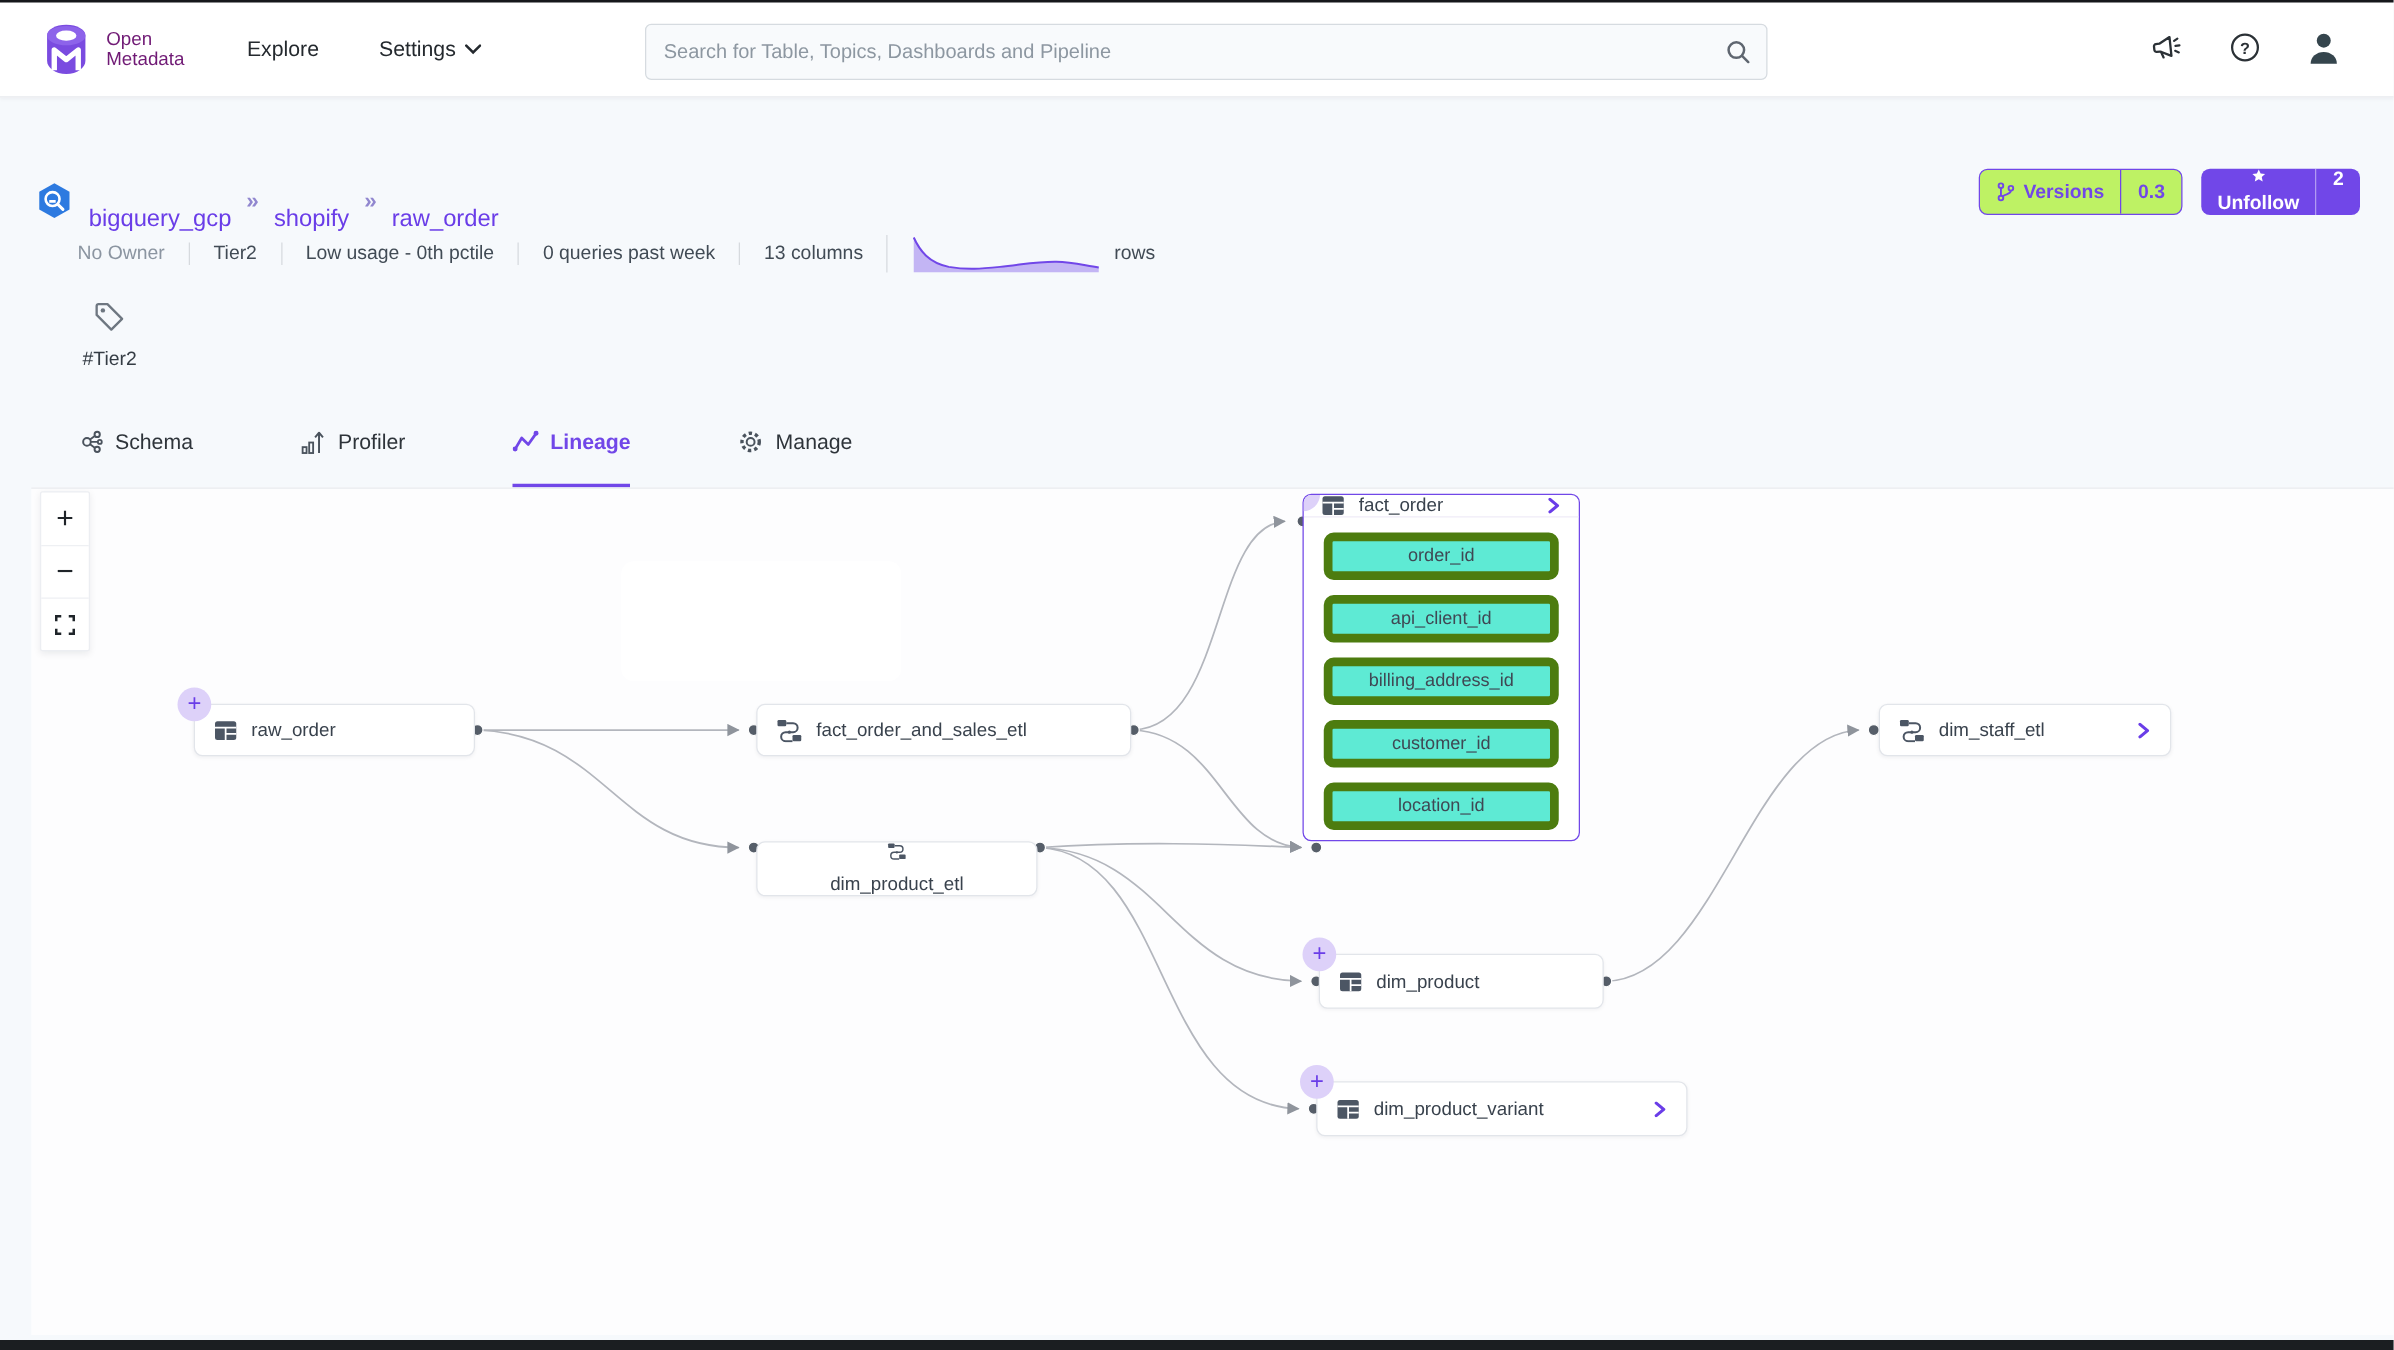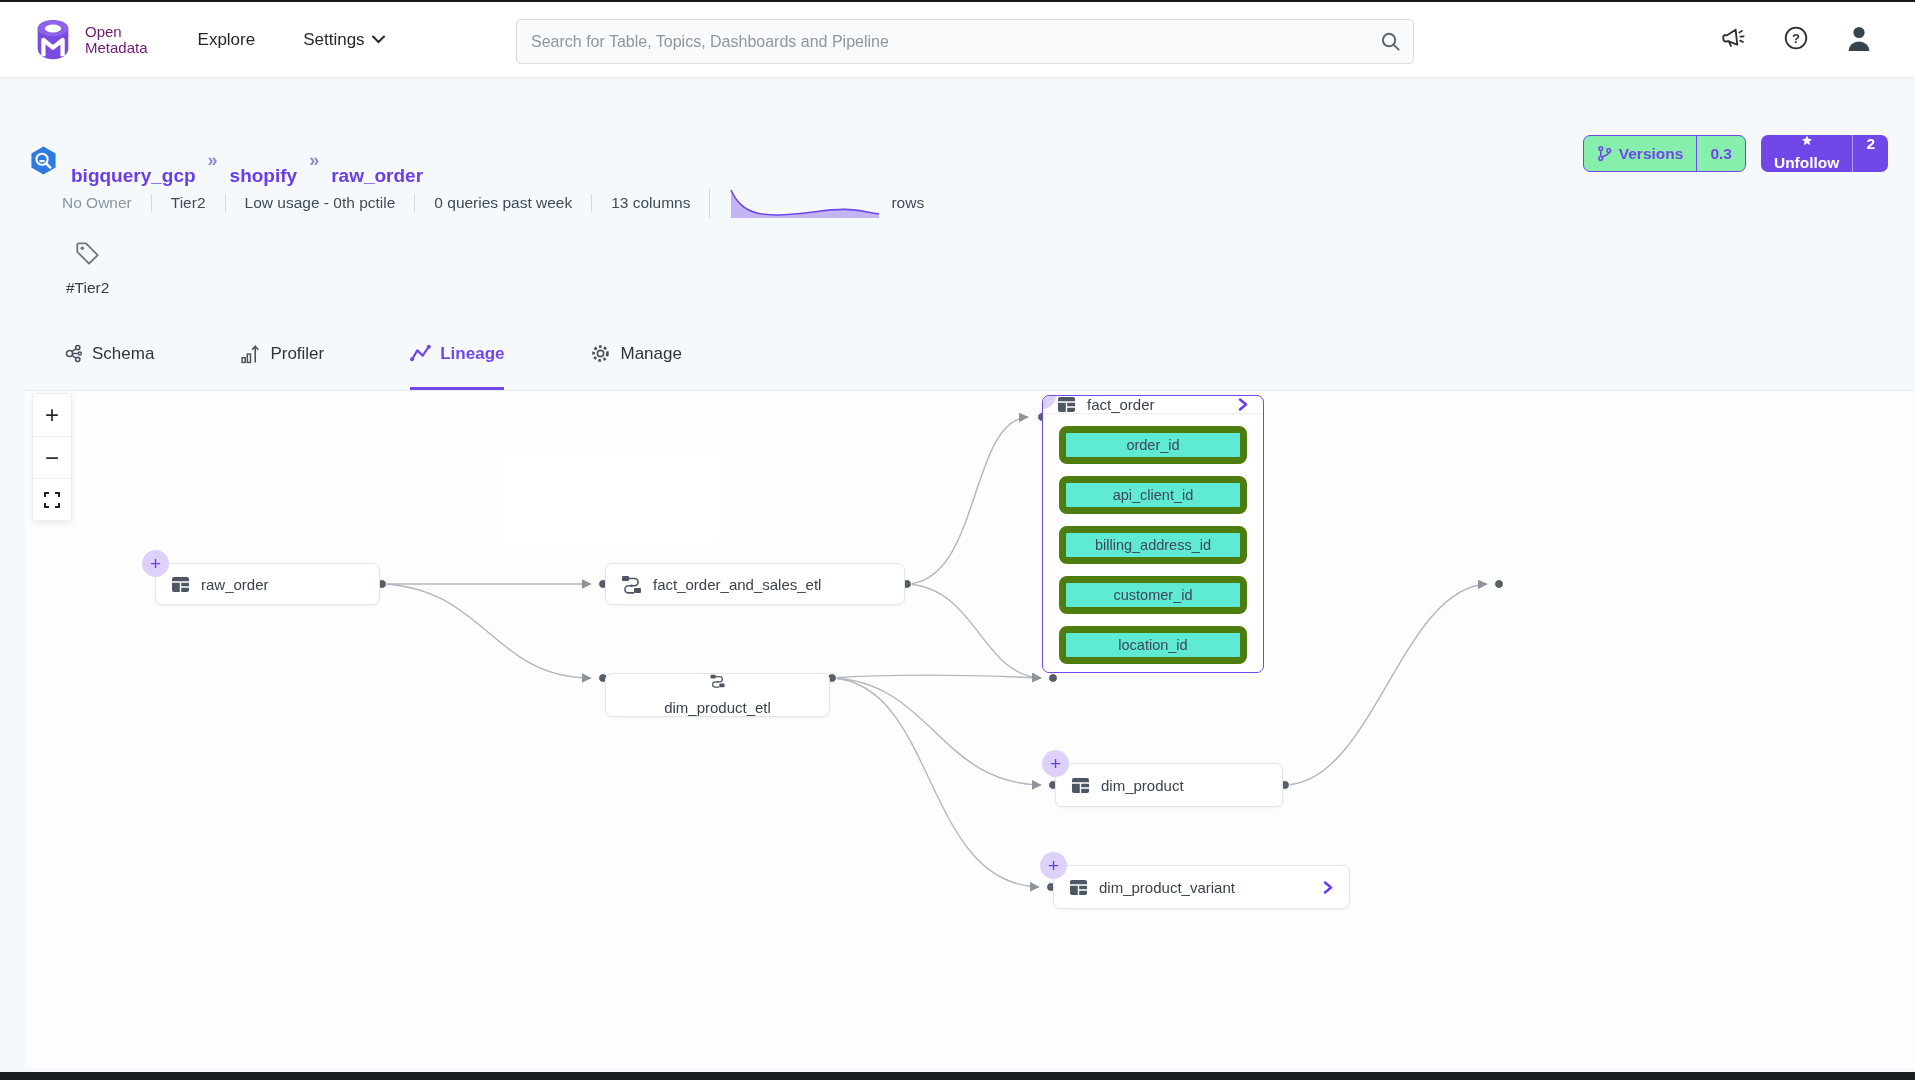--- a/index.html
+++ b/index.html
@@ -22,35 +22,35 @@
                 background:#f8fafc; border:1px solid #d6dbe0; border-radius:5px; display:flex; align-items:center; }
   .search-box input { flex:1; height:100%; border:none; outline:none; background:transparent;
                       font-size:16px; color:#333; padding:0 14px; font-family:"Liberation Sans",sans-serif; }
   .search-box input::placeholder { color:#8d97a1; }
   .search-icon-btn { width:46px; display:flex; align-items:center; justify-content:center; cursor:pointer; }
 
   .nav-right { position:absolute; right:42px; top:0; height:76px; display:flex; align-items:center; gap:36px; }
 
   
   .crumb-row { position:absolute; top:133px; left:28px; display:flex; align-items:center; gap:12px; }
-  .crumb-link { font-size:19px; font-weight:700; color:#6a3de8; cursor:pointer;margin-top:32px; }
+  .crumb-link { font-size:19px; font-weight:400; color:#6a3de8; cursor:pointer;margin-top:32px; }
   .crumb-sep { font-size:18px; color:#9187cf; font-weight:600; }
 
   .meta-row { position:absolute; top:183px; left:62px; display:flex; align-items:center; height:40px; }
   .meta-item { font-size:15.5px; color:#414b55; padding:0 19px; display:flex; align-items:center; gap:10px; }
   .meta-item + .meta-item { border-left:1px solid #d6dade; }
   .meta-item:first-child { padding-left:0; color:#8b95a1; }
   .spark { display:flex; align-items:flex-end; }
 
   .tag-row { position:absolute; top:240px; left:66px; display:flex; align-items:center; gap:12px;flex-direction:column; }
   .tag-label { font-size:15.5px; font-weight:500; color:#343c44; }
 
   .actions { position:absolute; top:135px; right:27px; display:flex; gap:15px; }
   .btn-versions { display:flex; align-items:center; height:37px; border:1px solid #7147e8; border-radius:7px;
-                  color:#7147e8; font-size:15.5px; font-weight:600; background:#86efac; cursor:pointer; overflow:hidden; }
+                  color:#7147e8; font-size:15.5px; font-weight:600; background:#bef264; cursor:pointer; overflow:hidden; }
   .btn-versions .seg { padding:0 13px; display:flex; align-items:center; gap:7px; height:100%; }
   .btn-versions .seg + .seg { border-left:1px solid #7147e8; }
   .btn-follow { display:flex; align-items:center; height:37px; border-radius:7px; background:#7147e8;
                 color:#fff; font-size:15.5px; font-weight:600; cursor:pointer; overflow:hidden; }
   .btn-follow .seg { padding:0 13px; display:flex; align-items:center; gap:8px; height:100%;flex-direction:column; }
   .btn-follow .seg + .seg { border-left:1px solid rgba(255,255,255,.45); }
 
   
   .tabs { position:absolute; top:309px; left:62px; right:0; height:81px; display:flex; gap:86px; align-items:flex-end; }
   .tab { display:flex; align-items:center; gap:9px; font-size:17px; color:#2e343a; padding-bottom:23px; cursor:pointer;
@@ -360,16 +360,30 @@
       <path d="M1 6 H18 M9.5 6 V16 M9.5 11 H18" stroke="#ffffff" stroke-width="1.4"></path>
     </svg>
     <span>dim_product_variant</span>
     <span class="chev">
       <svg width="12" height="13" viewBox="0 0 12 13">
           <polyline points="3,1.5 9,6.5 3,11.5" fill="none" stroke="#6a3de8" stroke-width="2.5" stroke-linecap="round" stroke-linejoin="round"></polyline>
         </svg>
     </span>
   </div>
 
+  <div class="node" style="left:1478px; top:172px; width:234px; height:42px;">
+    <svg width="21" height="19" viewBox="0 0 21 19">
+      <rect x="1" y="1" width="7" height="5" rx="1" fill="#4c5664"></rect>
+      <rect x="13" y="13" width="7" height="5" rx="1" fill="#4c5664"></rect>
+      <path d="M8 3.5 H13.5 A3.6 3.6 0 0 1 13.5 10.7 H7.5 A3.6 3.6 0 0 0 7.5 17.9 H13" fill="none" stroke="#4c5664" stroke-width="1.6"></path>
+      <circle cx="10.5" cy="10.7" r="1.3" fill="#4c5664"></circle>
+    </svg>
+    <span>dim_staff_etl</span>
+    <span class="chev">
+      <svg width="12" height="13" viewBox="0 0 12 13">
+          <polyline points="3,1.5 9,6.5 3,11.5" fill="none" stroke="#6a3de8" stroke-width="2.5" stroke-linecap="round" stroke-linejoin="round"></polyline>
+        </svg>
+    </span>
+  </div>
 
 </div>
 
 <div class="bottom-edge"></div>
 
 </body></html>

